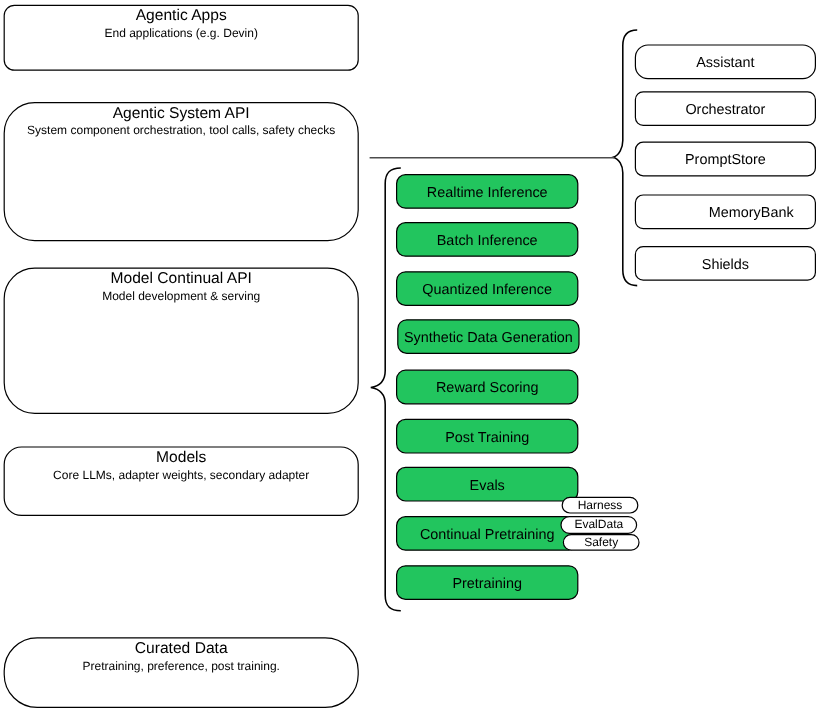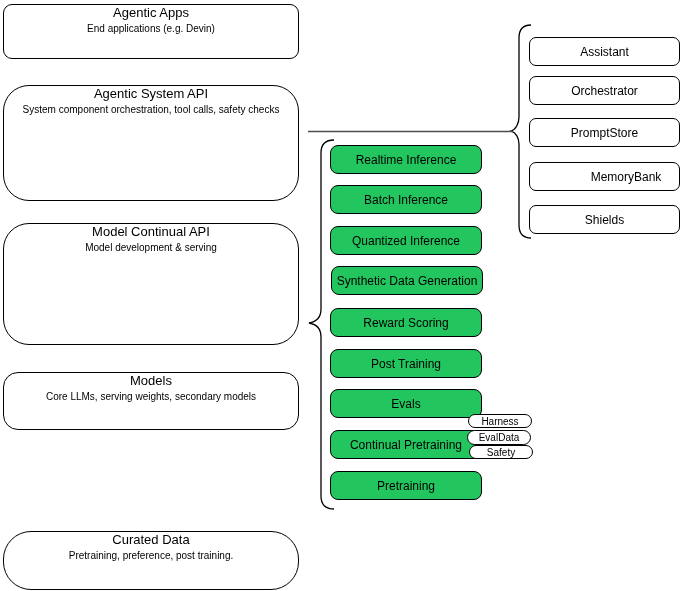--- a/index.html
+++ b/index.html
@@ -116,21 +116,21 @@
     <div class="lsub">System component orchestration, tool calls, safety checks</div>
   </div>
 
   <div class="lbox" style="top:223px;height:122px;border-radius:26px;">
     <div class="ltitle">Model Continual API</div>
     <div class="lsub">Model development &amp; serving</div>
   </div>
 
   <div class="lbox" style="top:372px;height:58px;border-radius:15px;">
     <div class="ltitle">Models</div>
-    <div class="lsub">Core LLMs, serving weights, secondary models</div>
+    <div class="lsub">Core LLMs, adapter weights, secondary adapter</div>
   </div>
 
 
   <div class="lbox" style="top:531px;height:59px;border-radius:28px;">
     <div class="ltitle">Curated Data</div>
     <div class="lsub">Pretraining, preference, post training.</div>
   </div>
 
   <div class="mnode" style="top:145px;">Realtime Inference</div>
   <div class="mnode" style="top:185px;">Batch Inference</div>
@@ -139,19 +139,19 @@
   <div class="mnode" style="top:308px;">Reward Scoring</div>
   <div class="mnode" style="top:349px;">Post Training</div>
   <div class="mnode" style="top:389px;">Evals</div>
   <div class="mnode" style="top:430px;">Continual Pretraining</div>
   <div class="mnode" style="top:471px;">Pretraining</div>
 
   <div class="pill" style="left:468px;top:380px;width:64px;height:14px;">Harness</div>
   <div class="pill" style="left:467px;top:396px;width:64px;height:15px;">EvalData</div>
   <div class="pill" style="left:469px;top:411px;width:64px;height:14px;">Safety</div>
 
-  <div class="rnode" style="top:37px;">Assistant</div>
+  <div class="rnode" style="top:37px;border-radius:11px;">Assistant</div>
   <div class="rnode" style="top:76px;">Orchestrator</div>
   <div class="rnode" style="top:118px;">PromptStore</div>
   <div class="rnode" style="top:162px;padding-left:43px;">MemoryBank</div>
   <div class="rnode" style="top:205px;">Shields</div>
 
 </div>
 
 </body></html>

